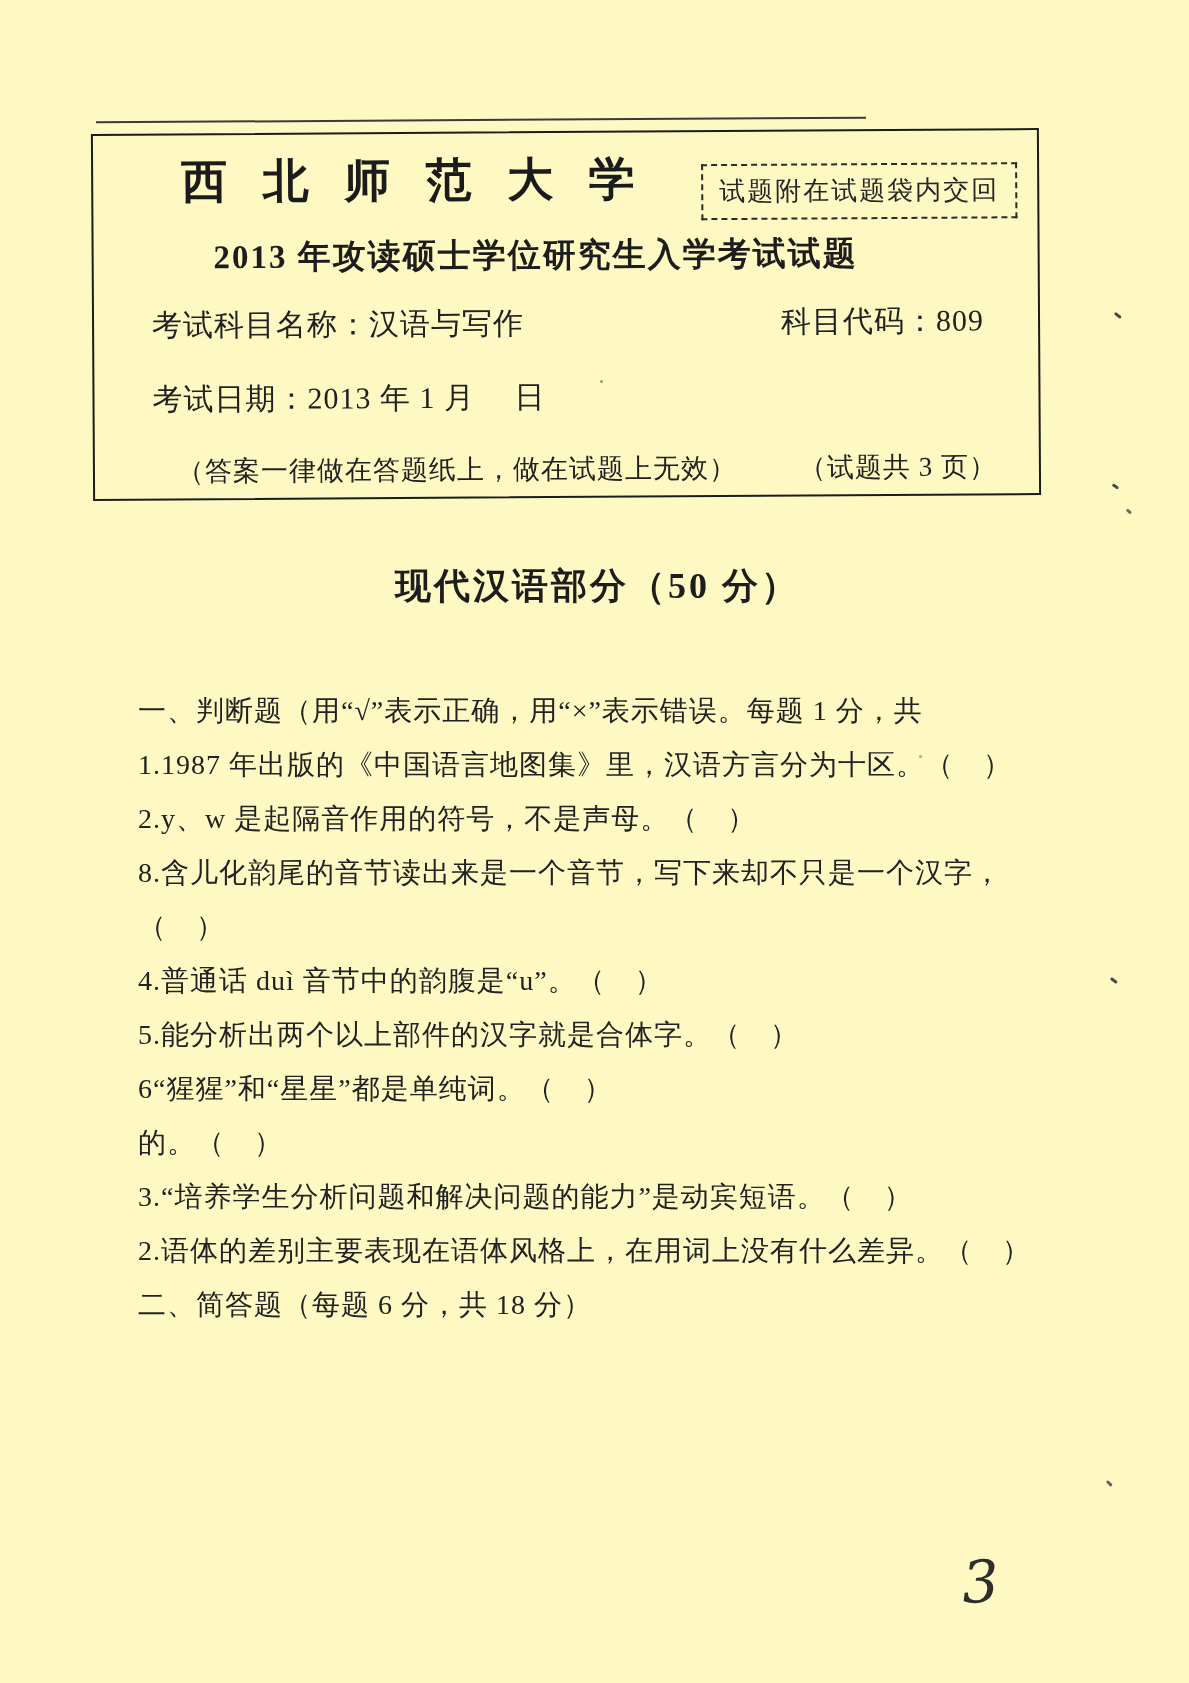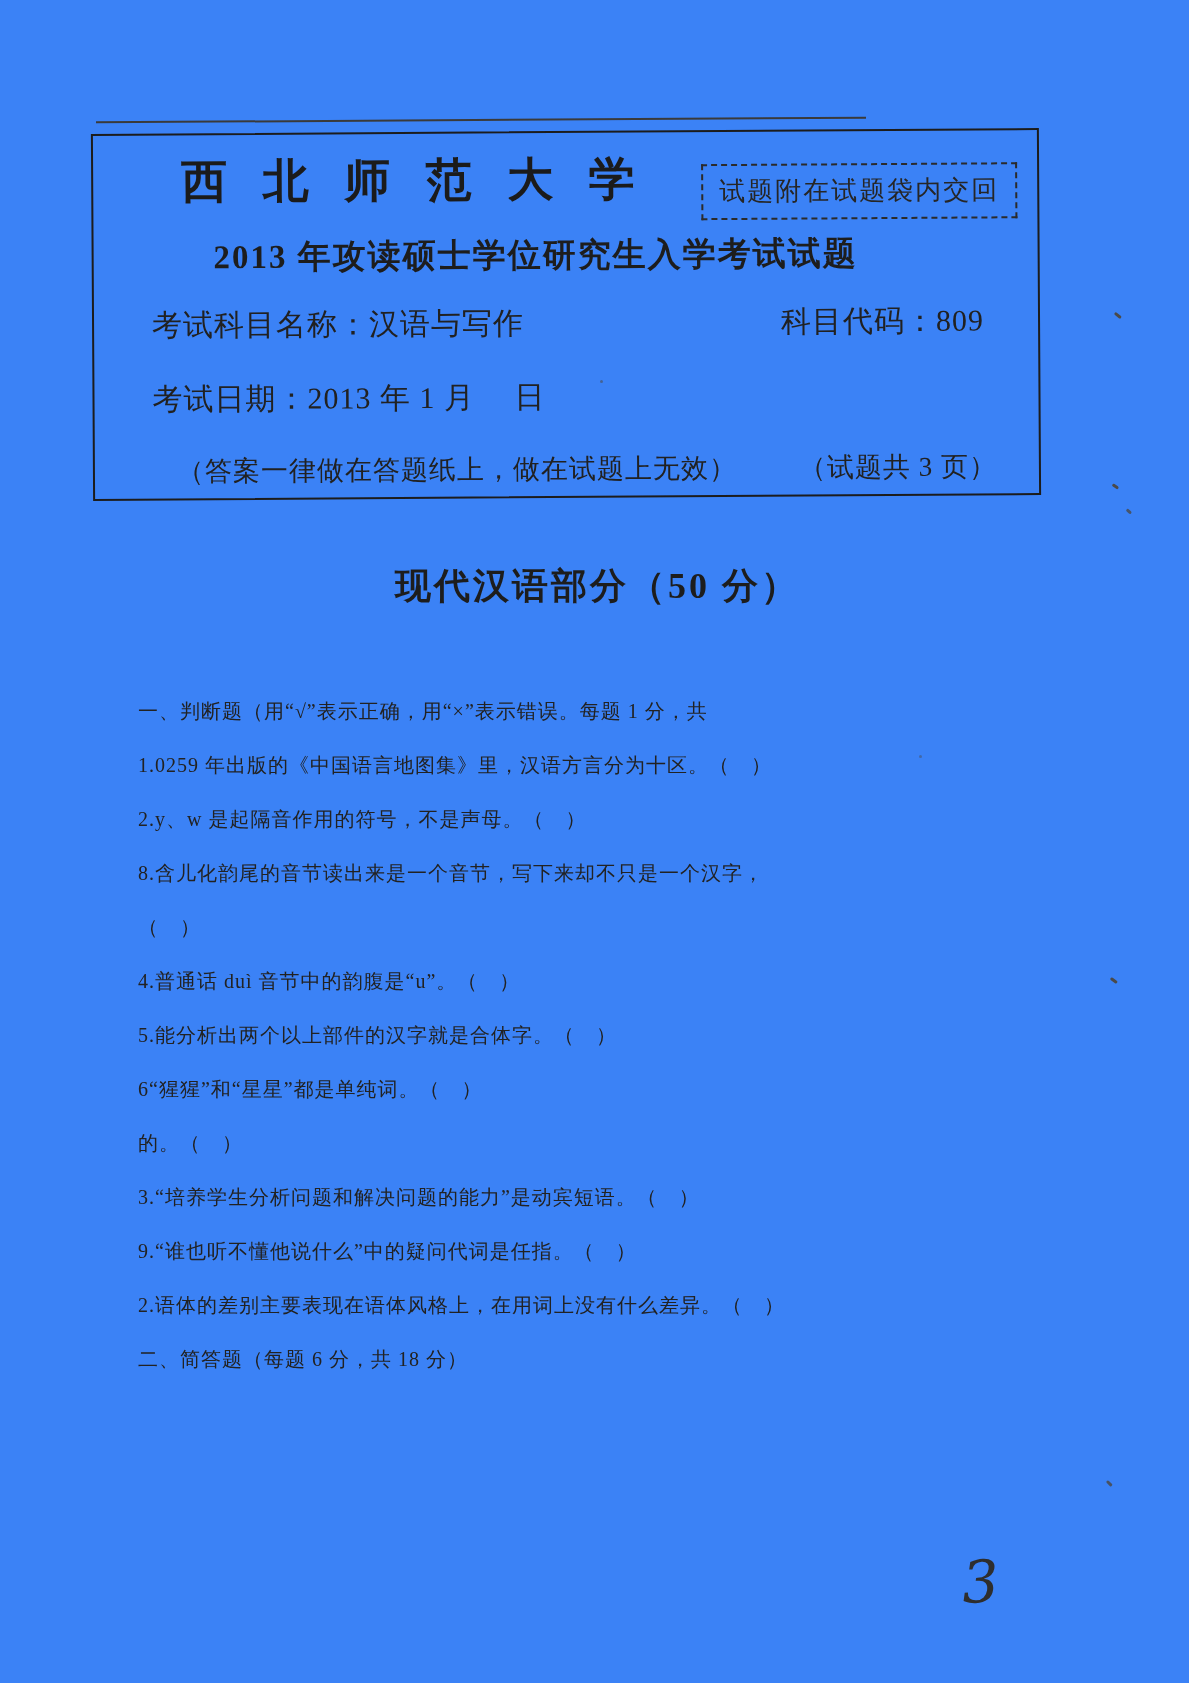--- a/index.html
+++ b/index.html
@@ -1,20 +1,20 @@
 <!DOCTYPE html>
 <html><head>
 <meta charset="utf-8">
 <style>
   html, body { margin: 0; padding: 0; background: #ffffff; }
   .page {
     position: relative;
     width: 1189px;
     height: 1683px;
-    background: #3b82f6;
+    background: #fef9c3;
     overflow: hidden;
     font-family: "Liberation Serif", "DejaVu Serif", serif;
     color: #212121;
   }
   
   .header-box {
     position: absolute;
     left: 92px;
     top: 131px;
     width: 948px;
@@ -110,21 +110,21 @@
     font-weight: 600;
     letter-spacing: 3px;
     color: #1d1d1d;
     padding-left: 28px;
   }
   .questions {
     position: absolute;
     left: 138px;
     top: 684px;
     width: 960px;
-    font-size: 20px;
+    font-size: 28px;
     letter-spacing: 1px;
     color: #222222;
   }
   .questions p {
     margin: 0;
     height: 54px;
     line-height: 54px;
     white-space: nowrap;
   }
   
@@ -175,30 +175,29 @@
     <div class="bottom-notice-row">
       <span>（答案一律做在答题纸上，做在试题上无效）</span>
       <span>（试题共 3 页）</span>
     </div>
   </div>
 
   <div class="section-title">现代汉语部分（50 分）</div>
 
   <div class="questions">
     <p>一、判断题（用“√”表示正确，用“×”表示错误。每题 1 分，共</p>
-    <p>1.0259 年出版的《中国语言地图集》里，汉语方言分为十区。（　）</p>
+    <p>1.1987 年出版的《中国语言地图集》里，汉语方言分为十区。（　）</p>
     <p>2.y、w 是起隔音作用的符号，不是声母。（　）</p>
     <p>8.含儿化韵尾的音节读出来是一个音节，写下来却不只是一个汉字，</p>
     <p>（　）</p>
     <p>4.普通话 duì 音节中的韵腹是“u”。（　）</p>
     <p>5.能分析出两个以上部件的汉字就是合体字。（　）</p>
     <p>6“猩猩”和“星星”都是单纯词。（　）</p>
     <p>的。（　）</p>
     <p>3.“培养学生分析问题和解决问题的能力”是动宾短语。（　）</p>
-    <p>9.“谁也听不懂他说什么”中的疑问代词是任指。（　）</p>
     <p>2.语体的差别主要表现在语体风格上，在用词上没有什么差异。（　）</p>
     <p>二、简答题（每题 6 分，共 18 分）</p>
   </div>
 
   <div class="page-num">3</div>
 
   <div class="speck s1"></div>
   <div class="speck s2"></div>
   <div class="speck s3"></div>
   <div class="speck s4"></div>

